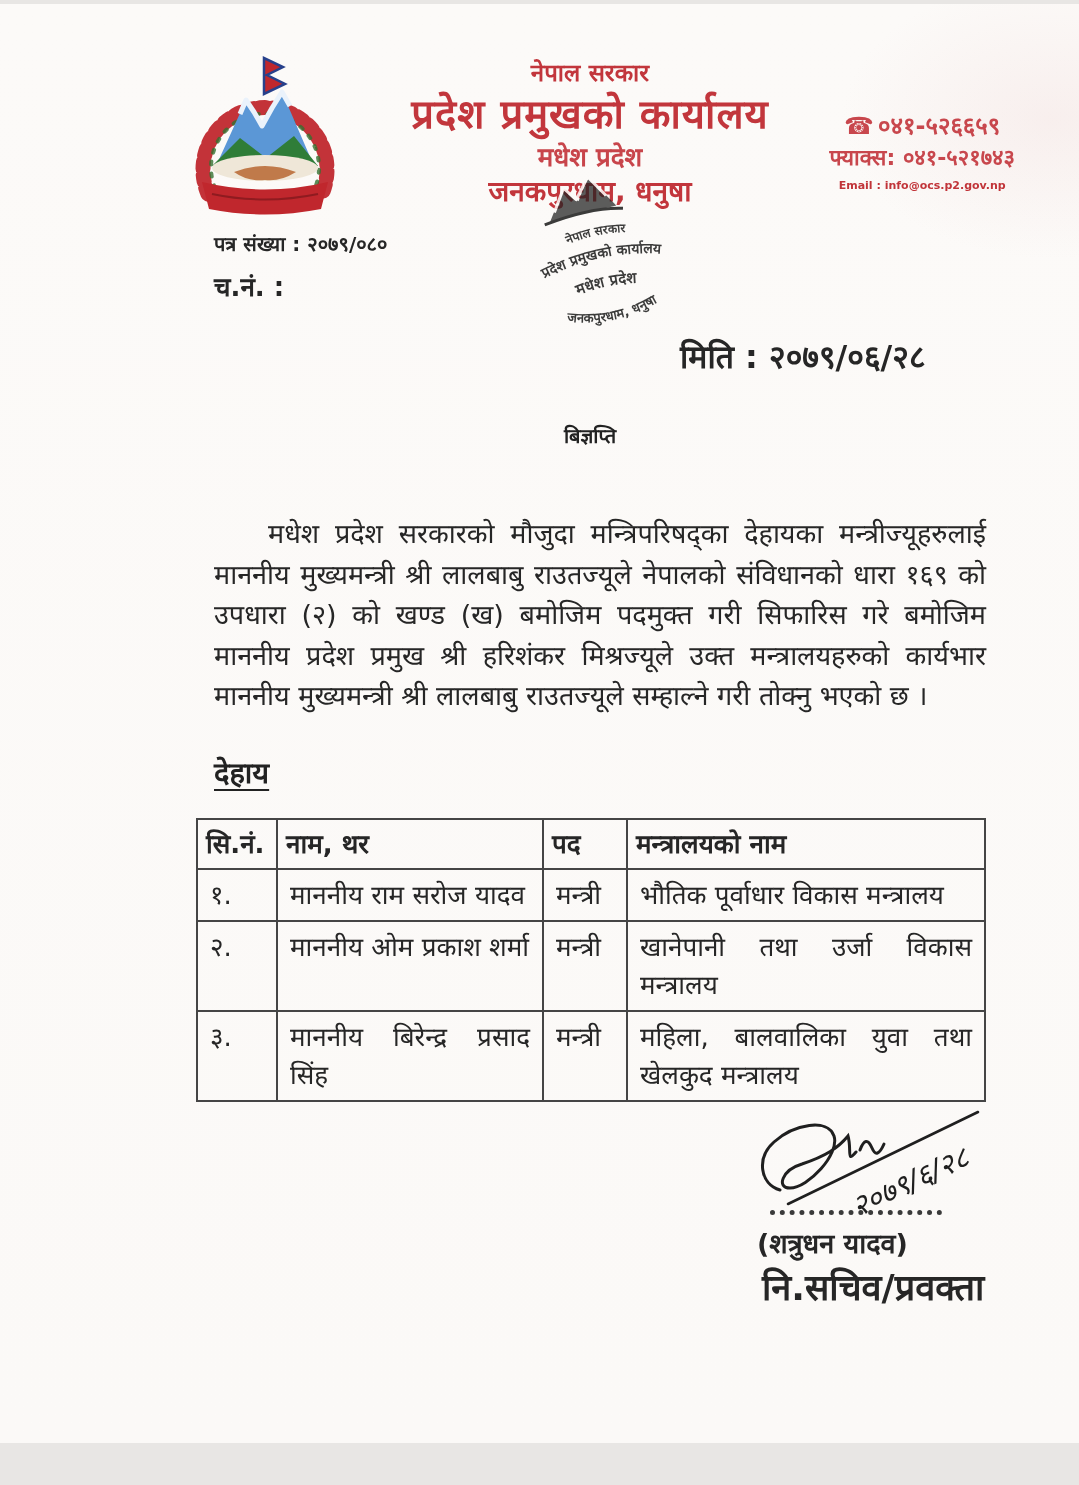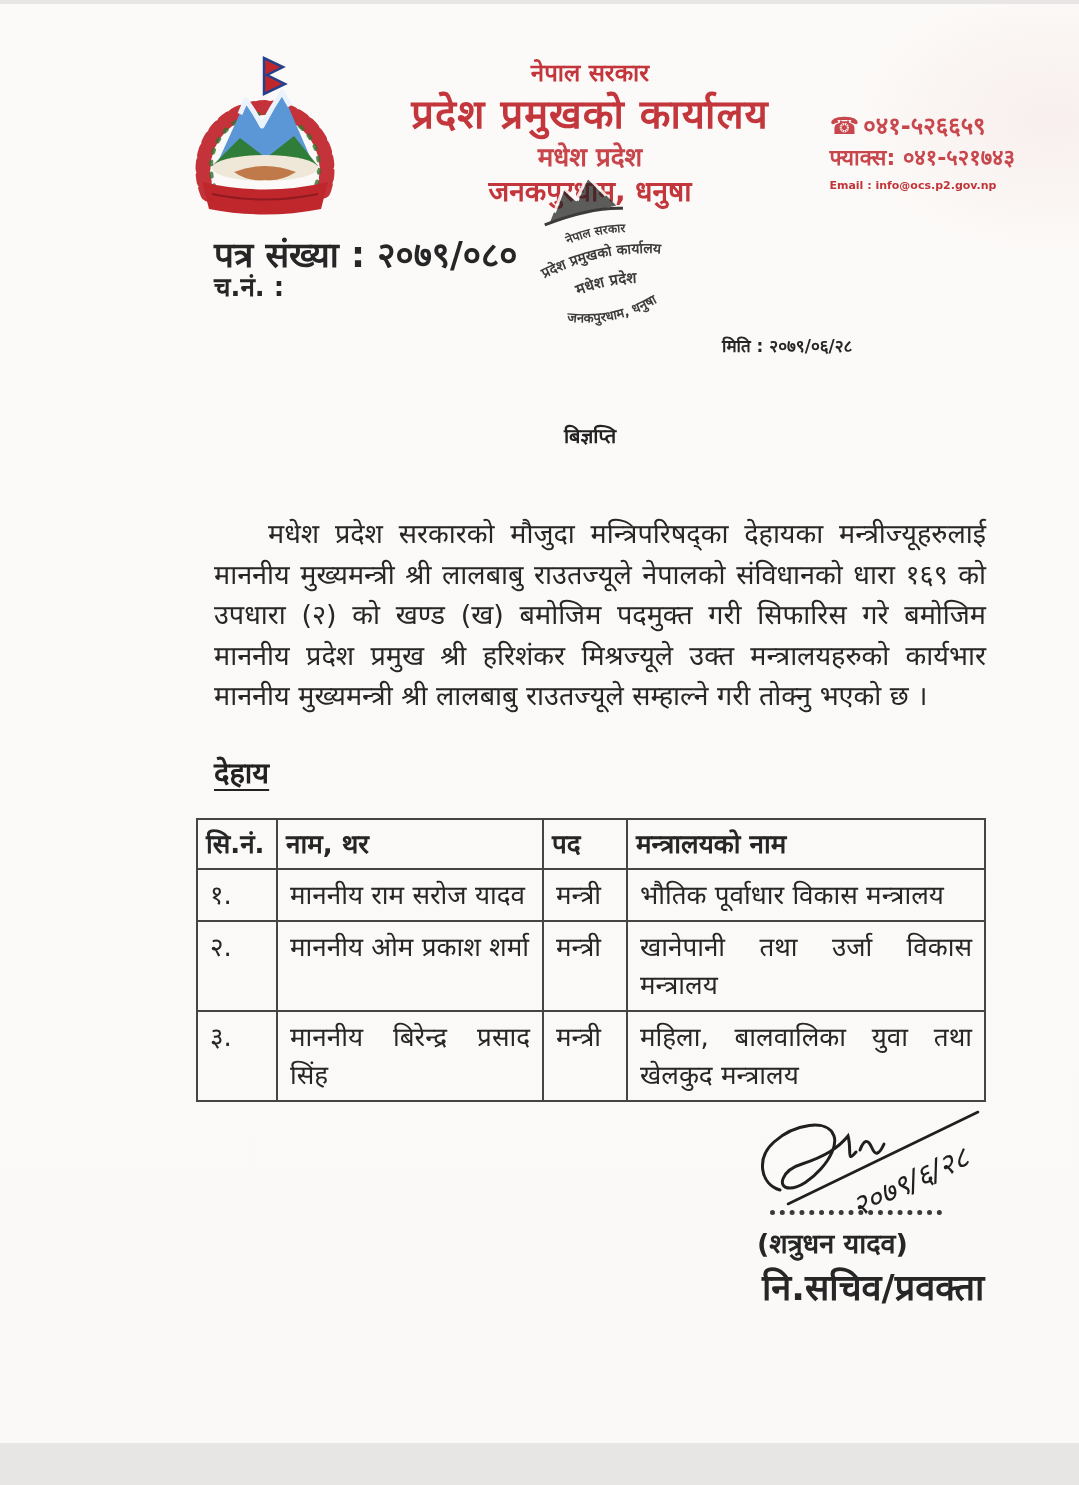--- a/index.html
+++ b/index.html
@@ -15,29 +15,29 @@
     overflow:hidden;
     padding-left:28px;
   }
   .abs{position:absolute;}
   
   .hdr-center{left:290px;top:54px;width:600px;text-align:center;}
   .gov-line{font-size:24px;font-weight:600;color:#c2363c;line-height:30px;}
   .office-line{font-size:40px;font-weight:700;color:#c2363c;line-height:52px;letter-spacing:1px;}
   .prov-line{font-size:26px;font-weight:600;color:#c8454b;line-height:34px;}
   .city-line{font-size:28px;font-weight:600;color:#c2363c;line-height:36px;}
-  .contact{right:92px;top:106px;text-align:left;}
+  .contact{right:92px;top:106px;text-align:center;}
   .phone-line{font-size:24px;font-weight:600;color:#c8474d;line-height:32px;}
   .phone-line .ph-icon{font-size:24px;margin-right:4px;}
   .fax-line{font-size:22px;font-weight:600;color:#c8474d;line-height:31px;}
   .email-line{font-size:11px;font-weight:700;color:#c13439;line-height:26px;}
   
-  .letter-no{left:214px;top:226px;font-size:35px;font-weight:600;color:#262626;}
+  .letter-no{left:214px;top:226px;font-size:20px;font-weight:600;color:#262626;}
   .ref-no{left:214px;top:264px;font-size:26px;font-weight:600;color:#262626;}
-  .date-line{left:722px;top:330px;font-size:17px;font-weight:600;color:#262626;}
+  .date-line{left:680px;top:330px;font-size:32px;font-weight:600;color:#262626;}
   
   .notice-title{left:190px;top:418px;width:800px;text-align:center;font-size:20px;font-weight:600;color:#222;}
   .body-par{
     left:214px;top:510px;width:772px;
     font-size:27px;line-height:40.5px;
     text-align:justify;text-indent:54px;color:#262626;font-weight:500;
   }
   .below-label{
     left:214px;top:748px;font-size:29px;font-weight:700;color:#222;
     text-decoration:underline;text-underline-offset:6px;text-decoration-thickness:2px;

